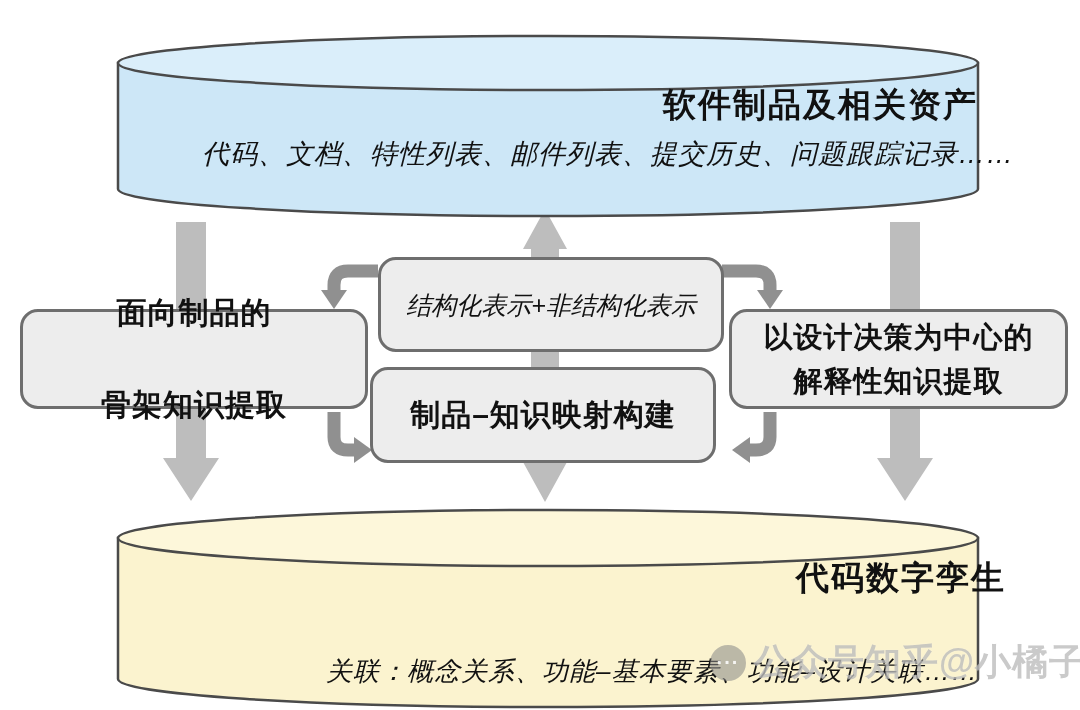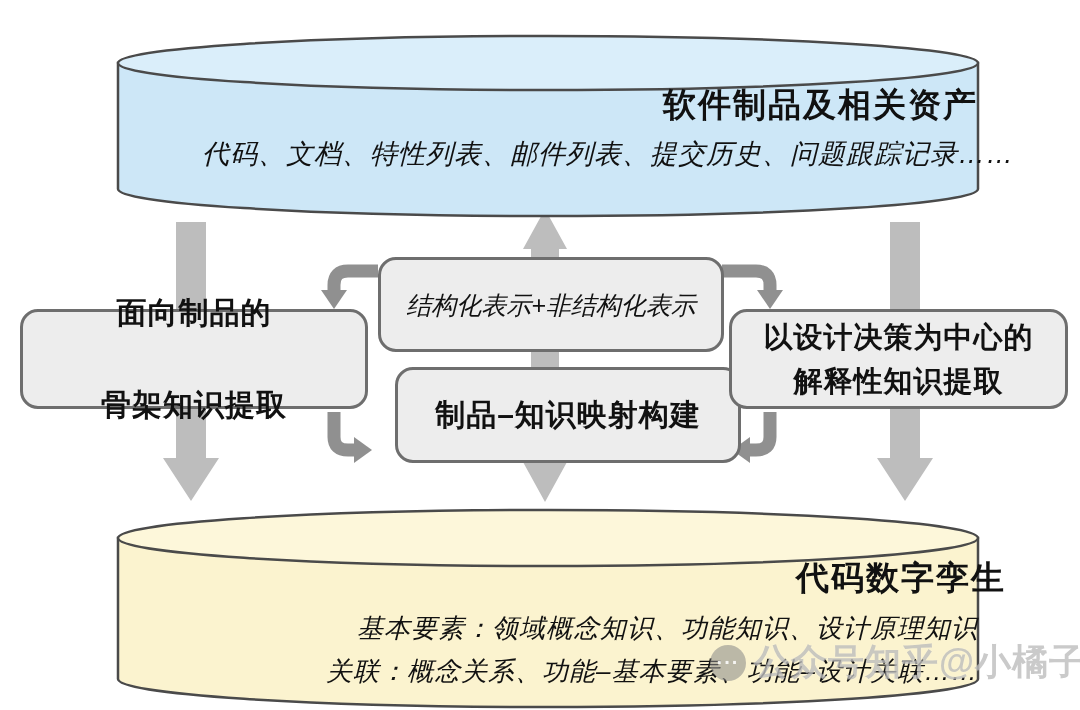--- a/index.html
+++ b/index.html
@@ -69,36 +69,35 @@
     <ellipse cx="548" cy="538" rx="430" ry="28" fill="#fdf7da" stroke="#4a4a4a" stroke-width="2.5"></ellipse>
   </svg>
 
   <div class="abs ctext txtlayer cyl-title" style="top:83px;">软件制品及相关资产</div>
   <div class="abs ctext txtlayer cyl-sub" style="top:136px;padding-left:36px;">代码、文档、特性列表、邮件列表、提交历史、问题跟踪记录……</div>
 
   <div class="pbox" style="left:378px;top:257px;width:346px;height:95px;">
     <div class="t2">结构化表示+非结构化表示</div>
   </div>
 
-  <div class="pbox" style="left:395px;top:367px;width:346px;height:96px;">
+  <div class="pbox" style="left:370px;top:367px;width:346px;height:96px;">
     <div class="big">制品–知识映射构建</div>
   </div>
 
   <div class="pbox" style="left:20px;top:309px;width:348px;height:100px;gap:48px;">
     <div class="big">面向制品的</div>
     <div class="big">骨架知识提取</div>
   </div>
 
   <div class="pbox" style="left:729px;top:309px;width:339px;height:100px;">
     <div class="big" style="font-size:29px;">以设计决策为中心的</div>
     <div class="big" style="font-size:29px;">解释性知识提取</div>
   </div>
 
   <div class="abs ctext txtlayer cyl-title" style="top:556px;margin-left:28px;">代码数字孪生</div>
-  <div class="abs ctext txtlayer cyl-sub" style="top:611px;font-size:26px;">基本要素：领域概念知识、功能知识、设计原理知识</div>
   <div class="abs ctext txtlayer cyl-sub" style="top:654px;font-size:26px;">关联：概念关系、功能–基本要素、功能–设计关联……</div>
 
   <div class="watermark">
     <div class="wm-circle">···</div>
     <div class="wm-text">公众号知乎@小橘子</div>
   </div>
 
 </div>
 
 </body></html>

